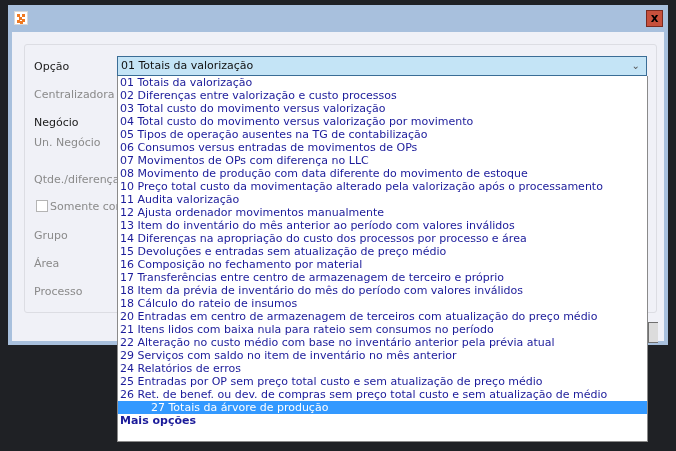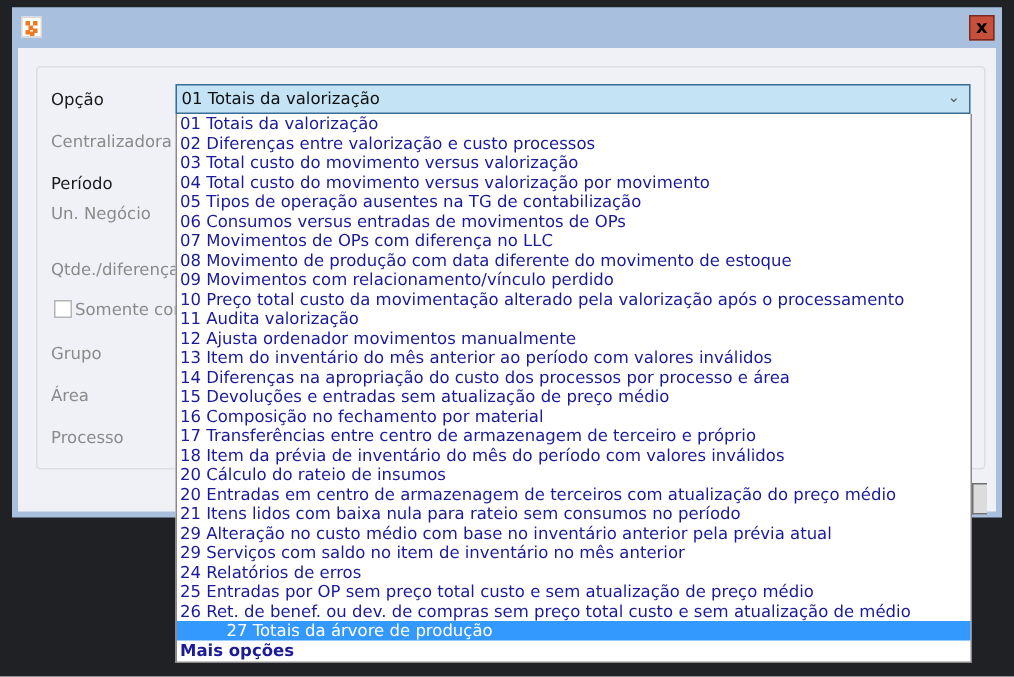--- a/index.html
+++ b/index.html
@@ -89,21 +89,21 @@
       <span>x</span>
     </div>
   </div>
   <div class="client">
     <div class="groupbox"></div>
   </div>
 </div>
 
 <div class="label active" style="left:34px;top:60px">Opção</div>
 <div class="label" style="left:34px;top:88px">Centralizadora</div>
-<div class="label active" style="left:34px;top:116px">Período</div>
+<div class="label active" style="left:34px;top:116px">Negócio</div>
 <div class="label" style="left:34px;top:136px">Un. Negócio</div>
 <div class="label" style="left:34px;top:173px">Qtde./diferença</div>
 <div class="checkbox"></div>
 <div class="label" style="left:50px;top:200px">Somente com</div>
 <div class="label" style="left:34px;top:229px">Grupo</div>
 <div class="label" style="left:34px;top:257px">Área</div>
 <div class="label" style="left:34px;top:285px">Processo</div>
 
 <div class="bottom-btn"></div>
 
@@ -114,33 +114,32 @@
 
 <div class="list">
   <div class="item">01 Totais da valorização</div>
   <div class="item">02 Diferenças entre valorização e custo processos</div>
   <div class="item">03 Total custo do movimento versus valorização</div>
   <div class="item">04 Total custo do movimento versus valorização por movimento</div>
   <div class="item">05 Tipos de operação ausentes na TG de contabilização</div>
   <div class="item">06 Consumos versus entradas de movimentos de OPs</div>
   <div class="item">07 Movimentos de OPs com diferença no LLC</div>
   <div class="item">08 Movimento de produção com data diferente do movimento de estoque</div>
-  <div class="item">09 Movimentos com relacionamento/vínculo perdido</div>
   <div class="item">10 Preço total custo da movimentação alterado pela valorização após o processamento</div>
   <div class="item">11 Audita valorização</div>
   <div class="item">12 Ajusta ordenador movimentos manualmente</div>
   <div class="item">13 Item do inventário do mês anterior ao período com valores inválidos</div>
   <div class="item">14 Diferenças na apropriação do custo dos processos por processo e área</div>
   <div class="item">15 Devoluções e entradas sem atualização de preço médio</div>
   <div class="item">16 Composição no fechamento por material</div>
   <div class="item">17 Transferências entre centro de armazenagem de terceiro e próprio</div>
   <div class="item">18 Item da prévia de inventário do mês do período com valores inválidos</div>
-  <div class="item">20 Cálculo do rateio de insumos</div>
+  <div class="item">18 Cálculo do rateio de insumos</div>
   <div class="item">20 Entradas em centro de armazenagem de terceiros com atualização do preço médio</div>
   <div class="item">21 Itens lidos com baixa nula para rateio sem consumos no período</div>
-  <div class="item">29 Alteração no custo médio com base no inventário anterior pela prévia atual</div>
+  <div class="item">22 Alteração no custo médio com base no inventário anterior pela prévia atual</div>
   <div class="item">29 Serviços com saldo no item de inventário no mês anterior</div>
   <div class="item">24 Relatórios de erros</div>
   <div class="item">25 Entradas por OP sem preço total custo e sem atualização de preço médio</div>
   <div class="item">26 Ret. de benef. ou dev. de compras sem preço total custo e sem atualização de médio</div>
   <div class="item selected">27 Totais da árvore de produção</div>
   <div class="item more">Mais opções</div>
 </div>
 
 </body></html>

